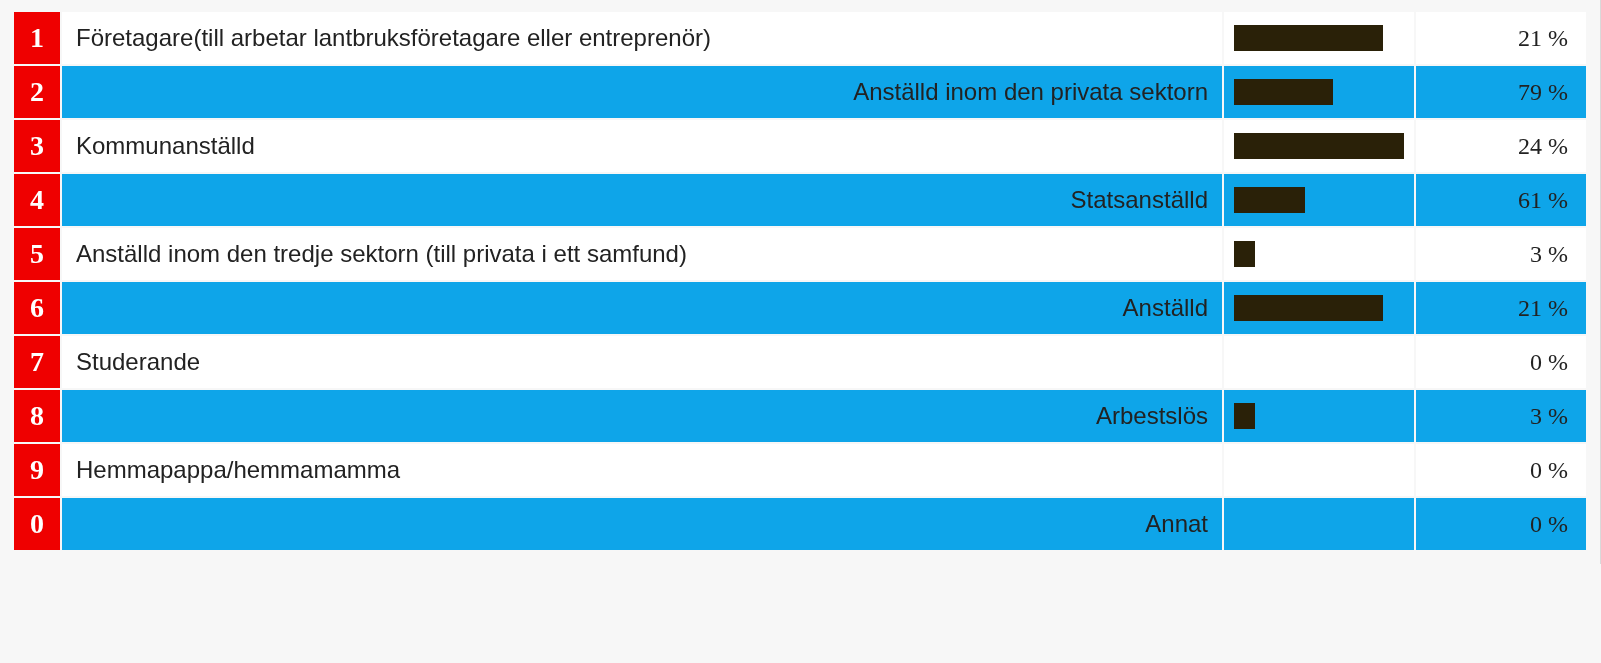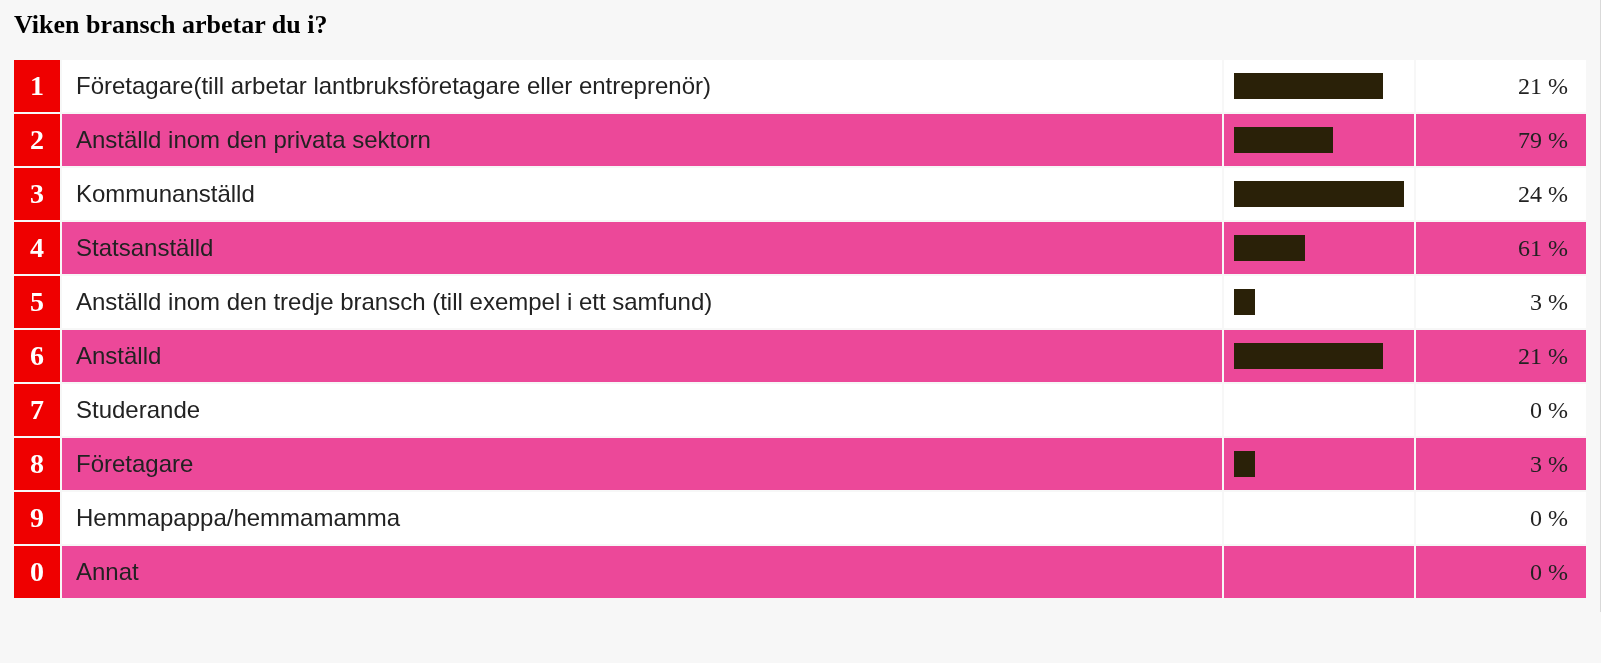--- a/index.html
+++ b/index.html
@@ -39,21 +39,21 @@
 
   td.num {
     background: #ef0000;
     color: #fff;
     text-align: center;
     font-weight: bold;
     font-size: 28px;
     font-family: Georgia, "Times New Roman", serif;
   }
   tr.odd  td.cell { background: #fff; }
-  tr.even td.cell { background: #ec4899; }
+  tr.even td.cell { background: #0ea5e9; text-align: right; }
   td.label {
     padding: 0 14px;
     font-size: 24px;
     font-family: Arial, Helvetica, sans-serif;
     color: #222;
     white-space: nowrap;
     overflow: hidden;
   }
   td.barcell {
     padding: 0 10px;
@@ -71,21 +71,20 @@
     text-align: right;
     font-size: 24px;
     font-family: Liberation Serif, serif;
     color: #222;
   }
 </style>
 </head>
 <body>
 
 <div class="page">
-  <h2 class="title">Viken bransch arbetar du i?</h2>
 
   <table class="results">
     <colgroup>
       <col class="c-num">
         <col class="c-label">
         <col class="c-bar">
         <col class="c-pct">
     </colgroup>
     <tbody>
       <tr class="odd">
@@ -123,21 +122,21 @@
         <td class="cell label">Statsanställd</td>
         <td class="cell barcell">
           <div class="bar-wrap">
             <div class="bar" style="width: 71px;"></div>
           </div>
         </td>
         <td class="cell pct">61 %</td>
       </tr>
       <tr class="odd">
         <td class="num">5</td>
-        <td class="cell label">Anställd inom den tredje bransch (till exempel i ett samfund)</td>
+        <td class="cell label">Anställd inom den tredje sektorn (till privata i ett samfund)</td>
         <td class="cell barcell">
           <div class="bar-wrap">
             <div class="bar" style="width: 21px;"></div>
           </div>
         </td>
         <td class="cell pct">3 %</td>
       </tr>
       <tr class="even">
         <td class="num">6</td>
         <td class="cell label">Anställd</td>
@@ -153,21 +152,21 @@
         <td class="cell label">Studerande</td>
         <td class="cell barcell">
           <div class="bar-wrap">
             <div class="bar" style="width: 0px;"></div>
           </div>
         </td>
         <td class="cell pct">0 %</td>
       </tr>
       <tr class="even">
         <td class="num">8</td>
-        <td class="cell label">Företagare</td>
+        <td class="cell label">Arbestslös</td>
         <td class="cell barcell">
           <div class="bar-wrap">
             <div class="bar" style="width: 21px;"></div>
           </div>
         </td>
         <td class="cell pct">3 %</td>
       </tr>
       <tr class="odd">
         <td class="num">9</td>
         <td class="cell label">Hemmapappa/hemmamamma</td>

